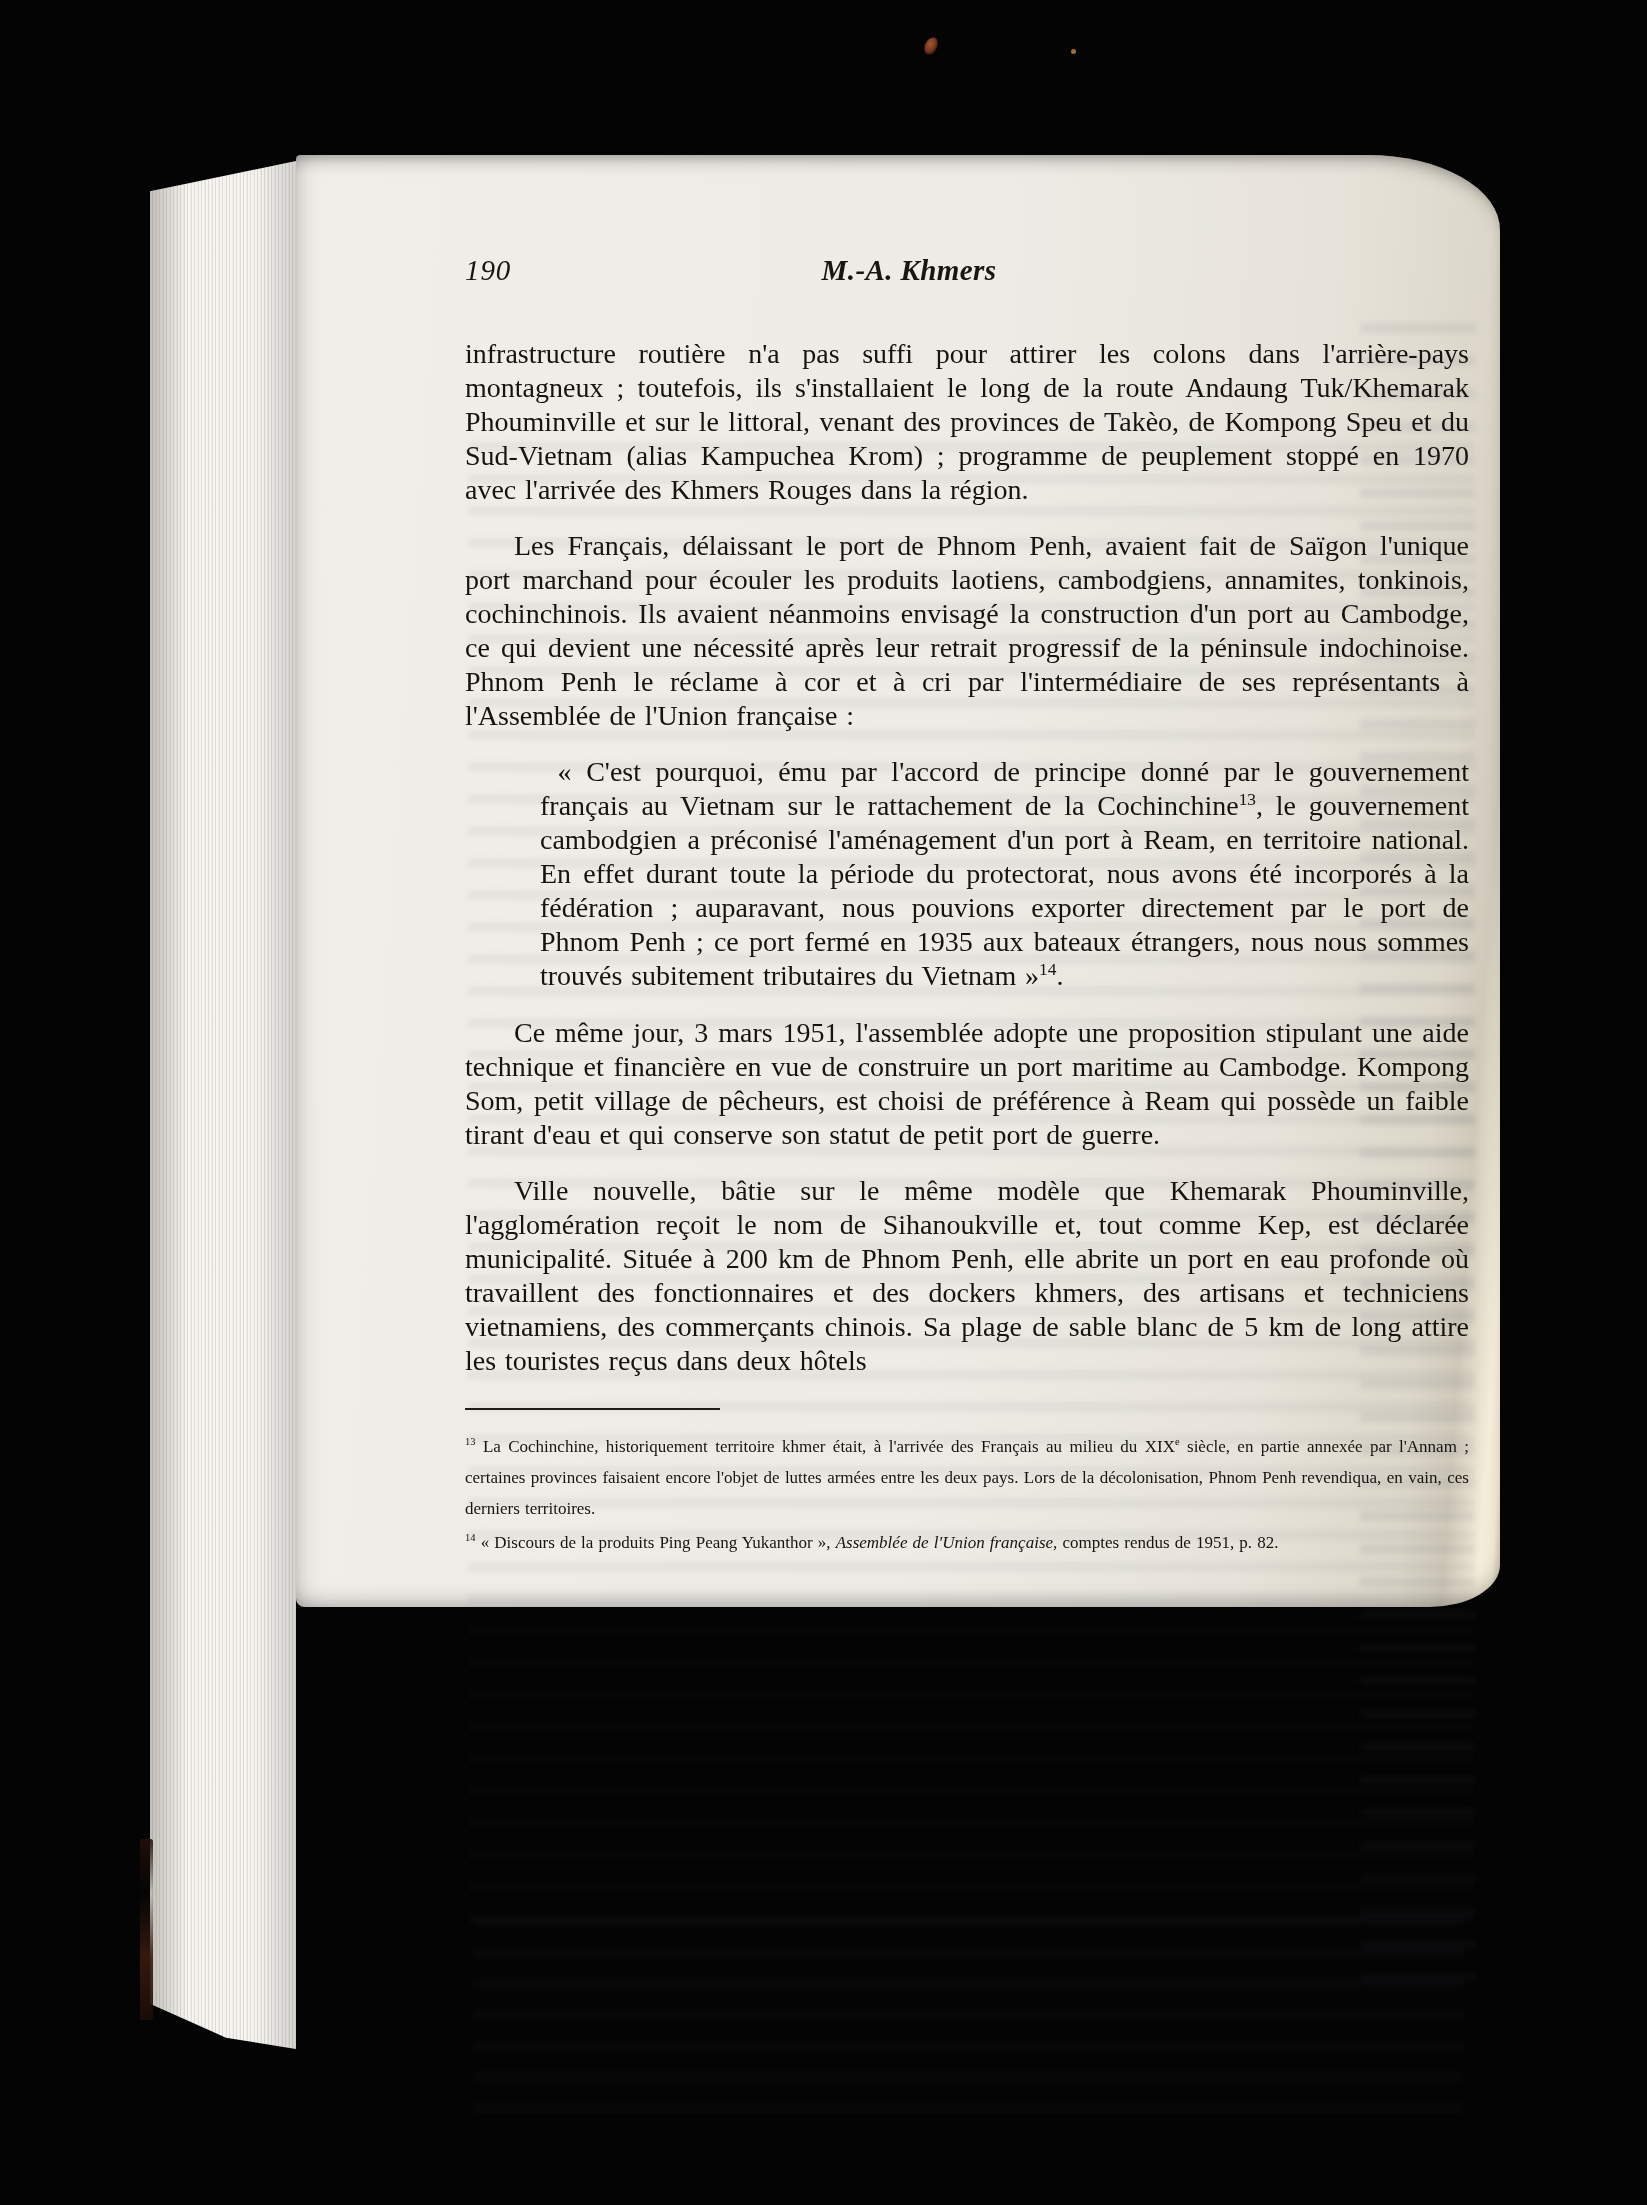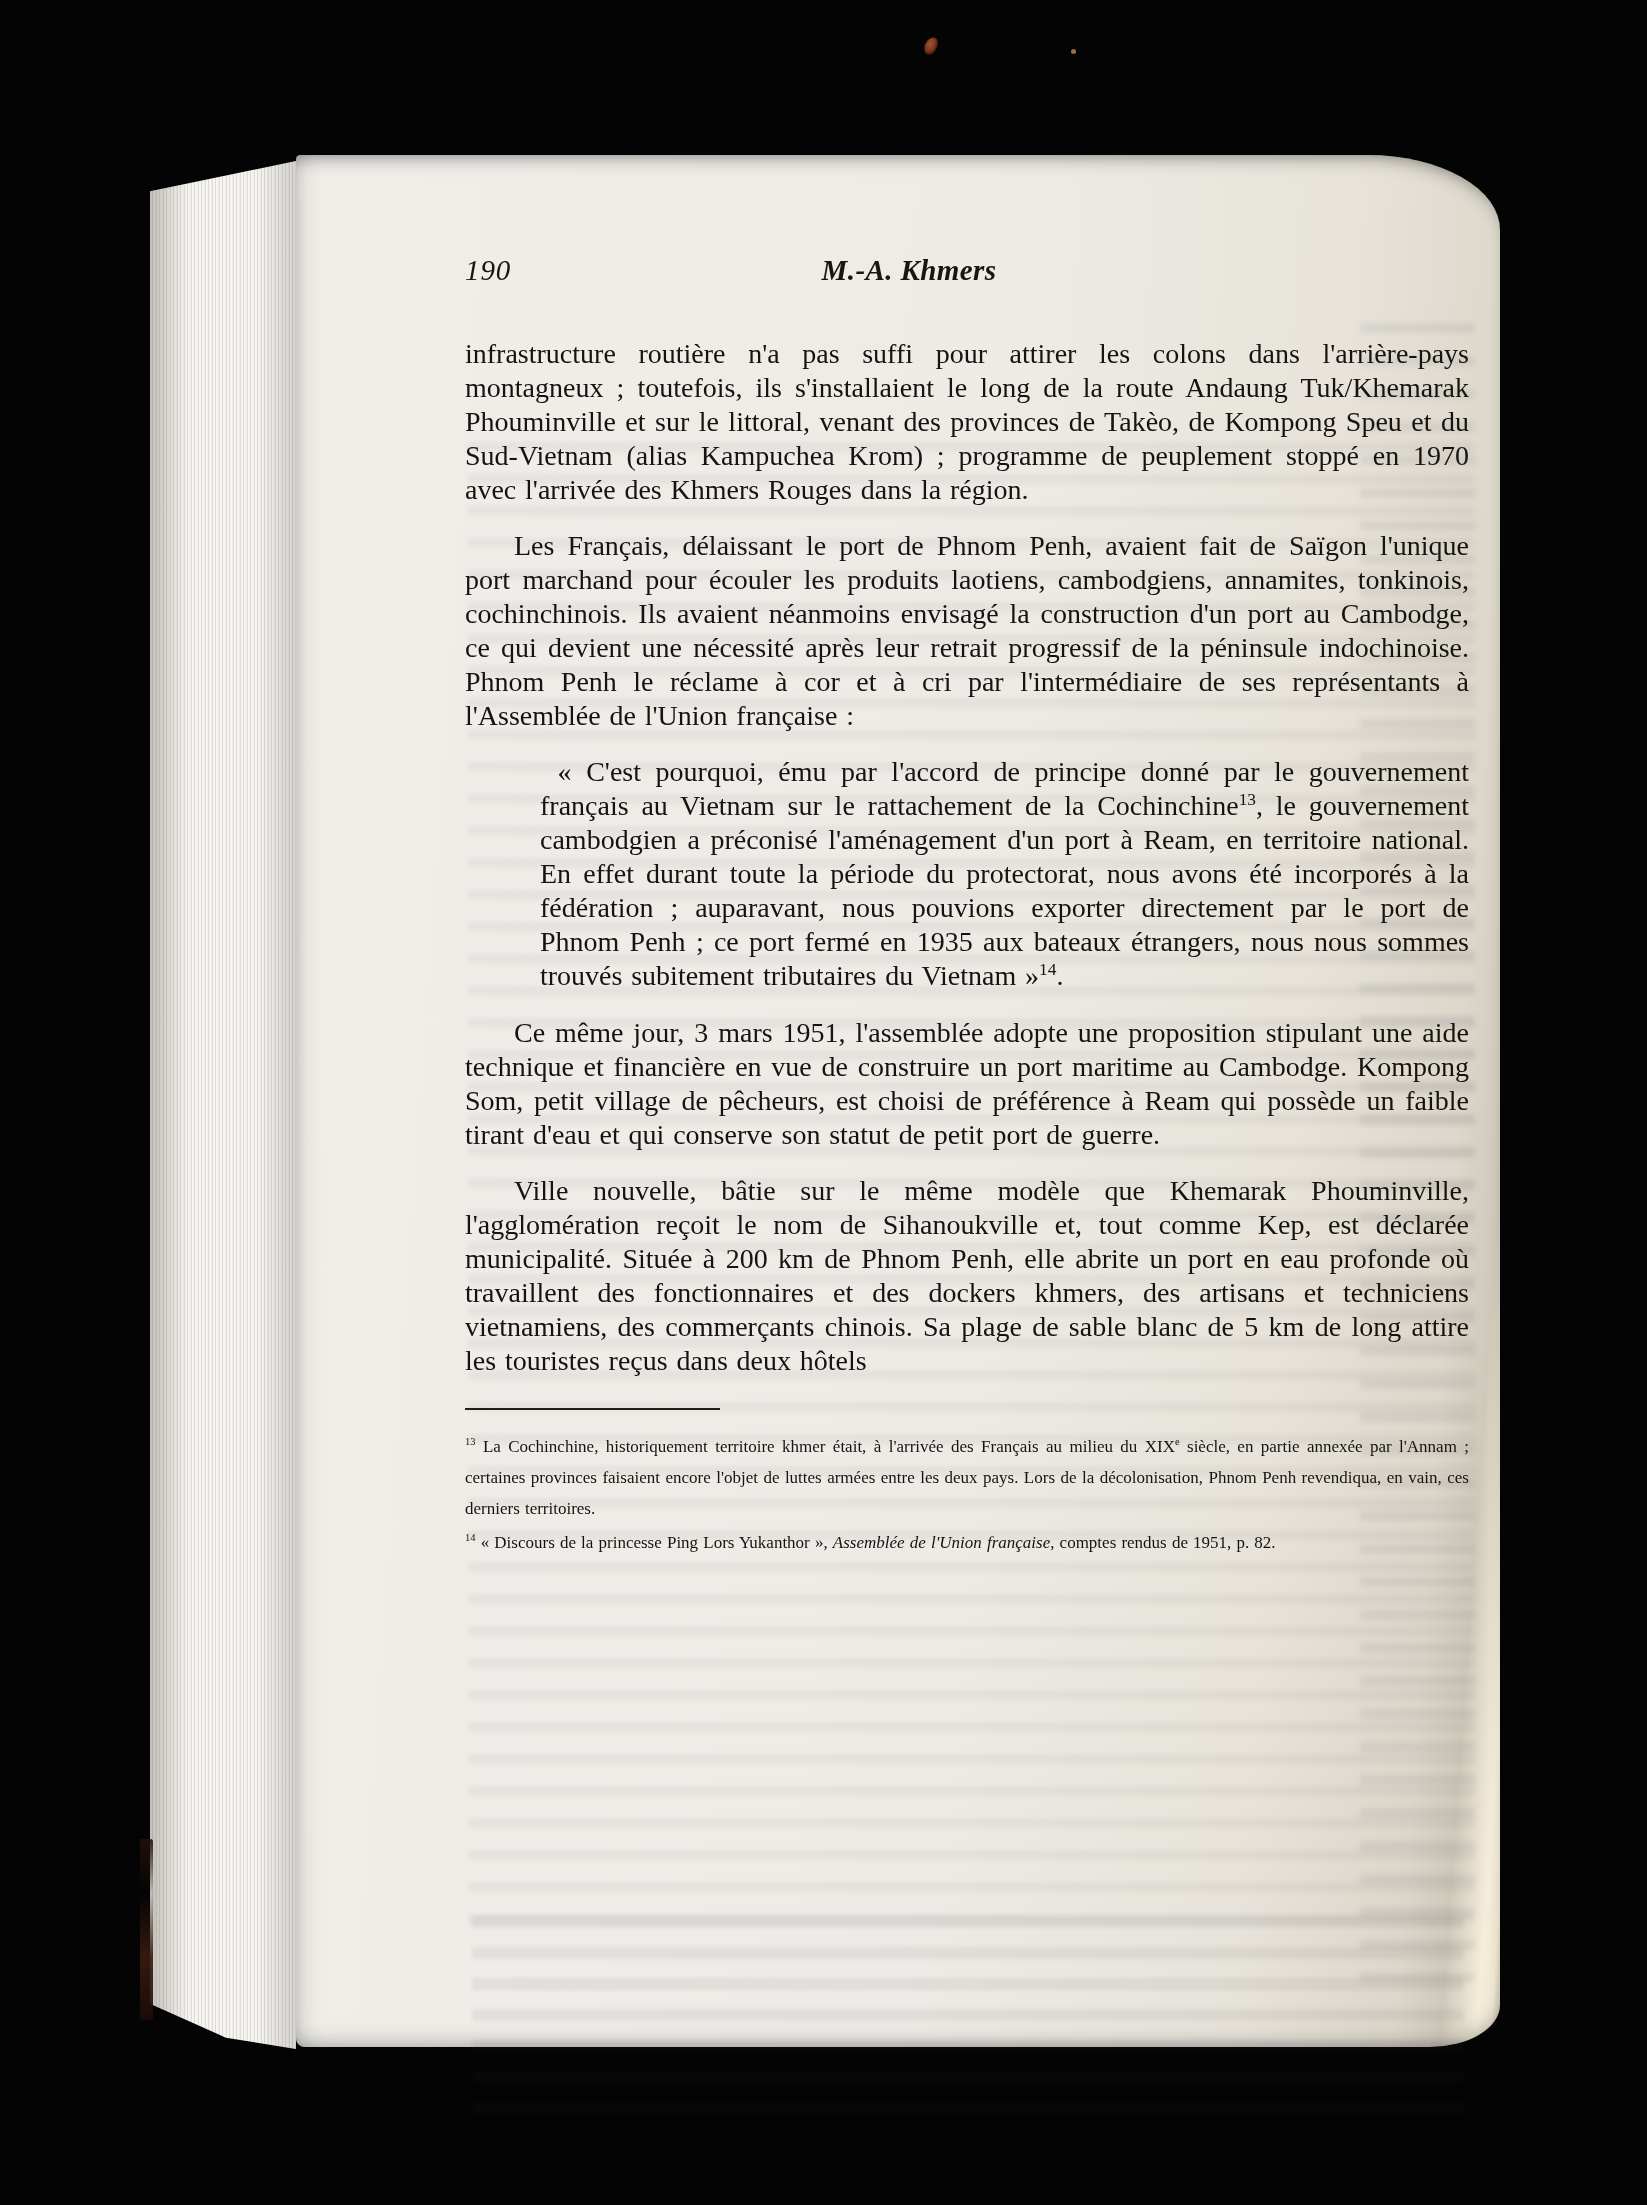--- a/index.html
+++ b/index.html
@@ -22,21 +22,21 @@
   
   .cover-sliver {
     position:absolute; left:140px; top:1839px; width:13.2px; height:181px;
     background: linear-gradient(180deg, #24100a, #41201405 30%, #3a1b10, #1c0c07);
     border-radius:2.6px;
     opacity:.9;
   }
 
   
   .page-face {
-    position:absolute; left:296px; top:155px; width:1204px; height:1892px;
+    position:absolute; left:296px; top:155px; width:1204px; height:1452px;
     color:#191511;
     background: linear-gradient(94deg,
       #f0eee9 0%, #edebe5 55%, #e7e3da 80%, #dcd7ca 92%,
       #cfc9ba 95.5%, #f4edda 98.2%, #efe7d2 99.2%, #c9c2b0 100%);
     border-radius: 4.4px 132px 71px 8.8px / 4.4px 75px 42px 8.8px;
     box-shadow:
       inset 0 14px 19.4px -14px rgba(0,0,0,.5),
       inset 0 -16px 23px -16px rgba(0,0,0,.35),
       inset 19.4px 0 26.5px -17.6px rgba(0,0,0,.16);
   }
@@ -145,21 +145,21 @@
           <p class="paragraph ind"><span>Les Français, délaissant le port de Phnom Penh, avaient fait de Saïgon l'unique port marchand pour écouler les produits laotiens, cambodgiens, annamites, tonkinois, cochinchinois. Ils avaient néanmoins envisagé la construction d'un port au Cambodge, ce qui devient une nécessité après leur retrait progressif de la péninsule indochinoise. Phnom Penh le réclame à cor et à cri par l'intermédiaire de ses représentants à l'Assemblée de l'Union française :</span></p>
           <p class="quote"><span>« C'est pourquoi, ému par l'accord de principe donné par le gouvernement français au Vietnam sur le rattachement de la Cochinchine</span><sup>13</sup><span>, le gouvernement cambodgien a préconisé l'aménagement d'un port à Ream, en territoire national. En effet durant toute la période du protectorat, nous avons été incorporés à la fédération ; auparavant, nous pouvions exporter directement par le port de Phnom Penh ; ce port fermé en 1935 aux bateaux étrangers, nous nous sommes trouvés subitement tributaires du Vietnam »</span><sup>14</sup><span>.</span></p>
           <p class="paragraph ind"><span>Ce même jour, 3 mars 1951, l'assemblée adopte une proposition stipulant une aide technique et financière en vue de construire un port maritime au Cambodge. Kompong Som, petit village de pêcheurs, est choisi de préférence à Ream qui possède un faible tirant d'eau et qui conserve son statut de petit port de guerre.</span></p>
           <p class="paragraph ind"><span>Ville nouvelle, bâtie sur le même modèle que Khemarak Phouminville, l'agglomération reçoit le nom de Sihanoukville et, tout comme Kep, est déclarée municipalité. Située à 200 km de Phnom Penh, elle abrite un port en eau profonde où travaillent des fonctionnaires et des dockers khmers, des artisans et techniciens vietnamiens, des commerçants chinois. Sa plage de sable blanc de 5 km de long attire les touristes reçus dans deux hôtels</span></p>
         </div>
 
       <div class="fn-sep"></div>
 
       <div class="footnotes" id="footnotes">
           <p class="footnote"><sup>13</sup><span> La Cochinchine, historiquement territoire khmer était, à l'arrivée des Français au milieu du XIX</span><sup>e</sup><span> siècle, en partie annexée par l'Annam ; certaines provinces faisaient encore l'objet de luttes armées entre les deux pays. Lors de la décolonisation, Phnom Penh revendiqua, en vain, ces derniers territoires.</span></p>
-          <p class="footnote"><sup>14</sup><span> « Discours de la princesse Ping Lors Yukanthor », </span><span class="it">Assemblée de l'Union française</span><span>, comptes rendus de 1951, p. 82.</span></p>
+          <p class="footnote"><sup>14</sup><span> « Discours de la produits Ping Peang Yukanthor », </span><span class="it">Assemblée de l'Union française</span><span>, comptes rendus de 1951, p. 82.</span></p>
         </div>
     </div>
   </div>
 
   <div class="red-mark"></div>
   <div class="dust"></div>
 </div>
 
 
 </body></html>

